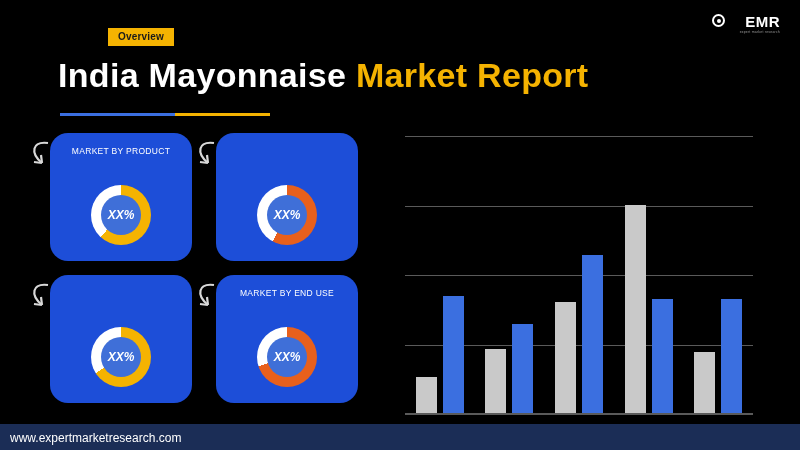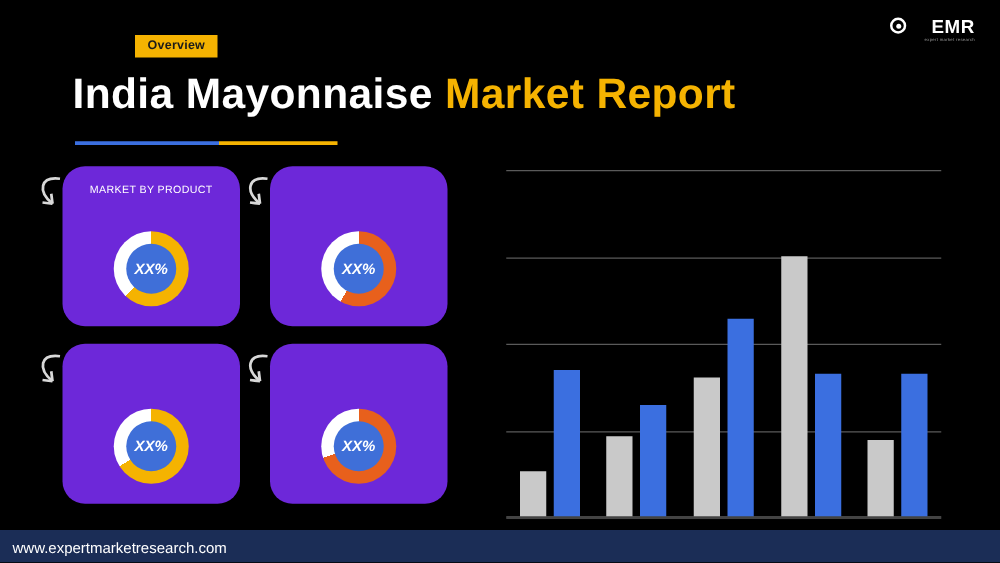--- a/index.html
+++ b/index.html
@@ -79,21 +79,21 @@
 
   
   #cards {
     position: absolute;
     left: 50px; top: 133px;
     width: 310px; height: 270px;
   }
   .card {
     position: absolute;
     width: 142px; height: 128px;
-    background: #6d28d9;
+    background: #1d4ed8;
     border-radius: 18px;
   }
   .card.c0 { left: 0px;   top: 0px; }
   .card.c1 { left: 166px; top: 0px; }
   .card.c2 { left: 0px;   top: 142px; }
   .card.c3 { left: 166px; top: 142px; }
 
   .card-title {
     position: absolute;
     left: 6px; right: 6px; top: 12px;
@@ -233,20 +233,21 @@
       <div class="donut-hole"></div>
       <div class="donut-label">XX%</div>
     </div>
   </div>
 
   <svg class="arrow a3" viewBox="0 0 26 34">
     <path d="M20 6 C4 4, 2 16, 14 26" fill="none" stroke="#d8d8d8" stroke-width="2.2"></path>
     <path d="M14 26 L6 25 M14 26 L13 18" fill="none" stroke="#d8d8d8" stroke-width="2.2"></path>
   </svg>
   <div class="card c3">
+    <div class="card-title">MARKET BY END USE</div>
     <div class="donut-wrap">
       <div class="donut" id="donut3" style="background: conic-gradient(rgb(232, 96, 28) 0deg, rgb(232, 96, 28) 252deg, rgb(255, 255, 255) 252deg, rgb(255, 255, 255) 360deg);"></div>
       <div class="donut-hole"></div>
       <div class="donut-label">XX%</div>
     </div>
   </div>
 </div>
 
 <div id="chart">
     <div class="gridline" style="top: 0px;"></div>

